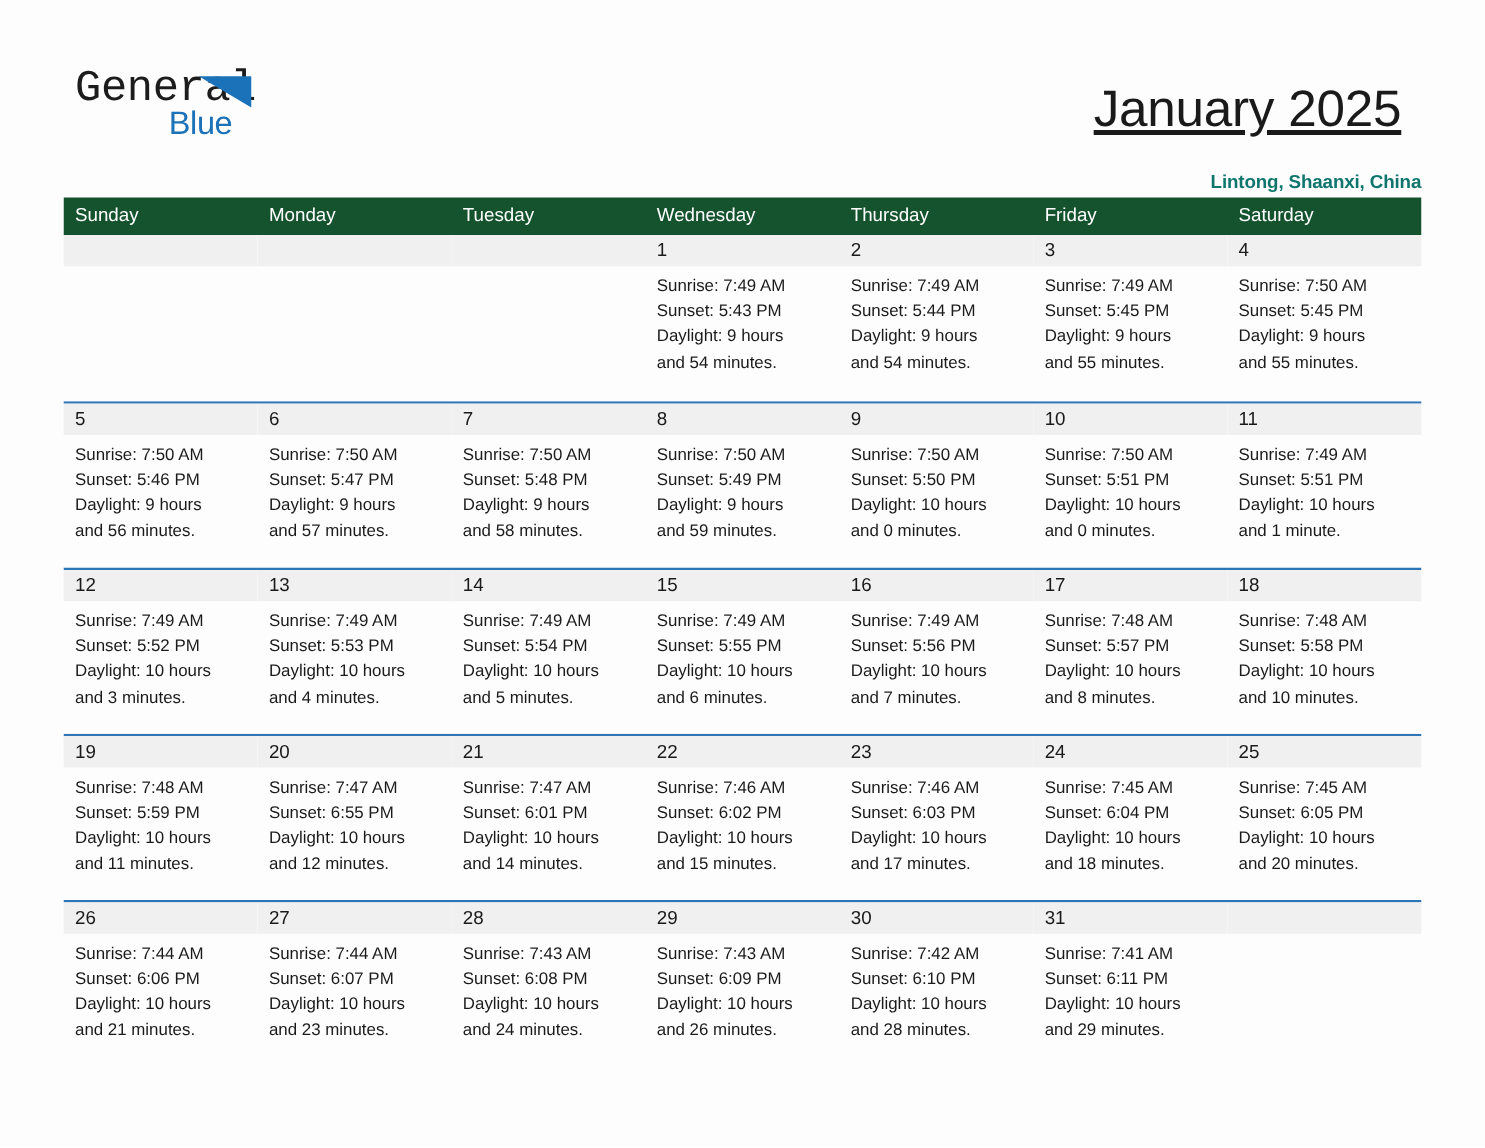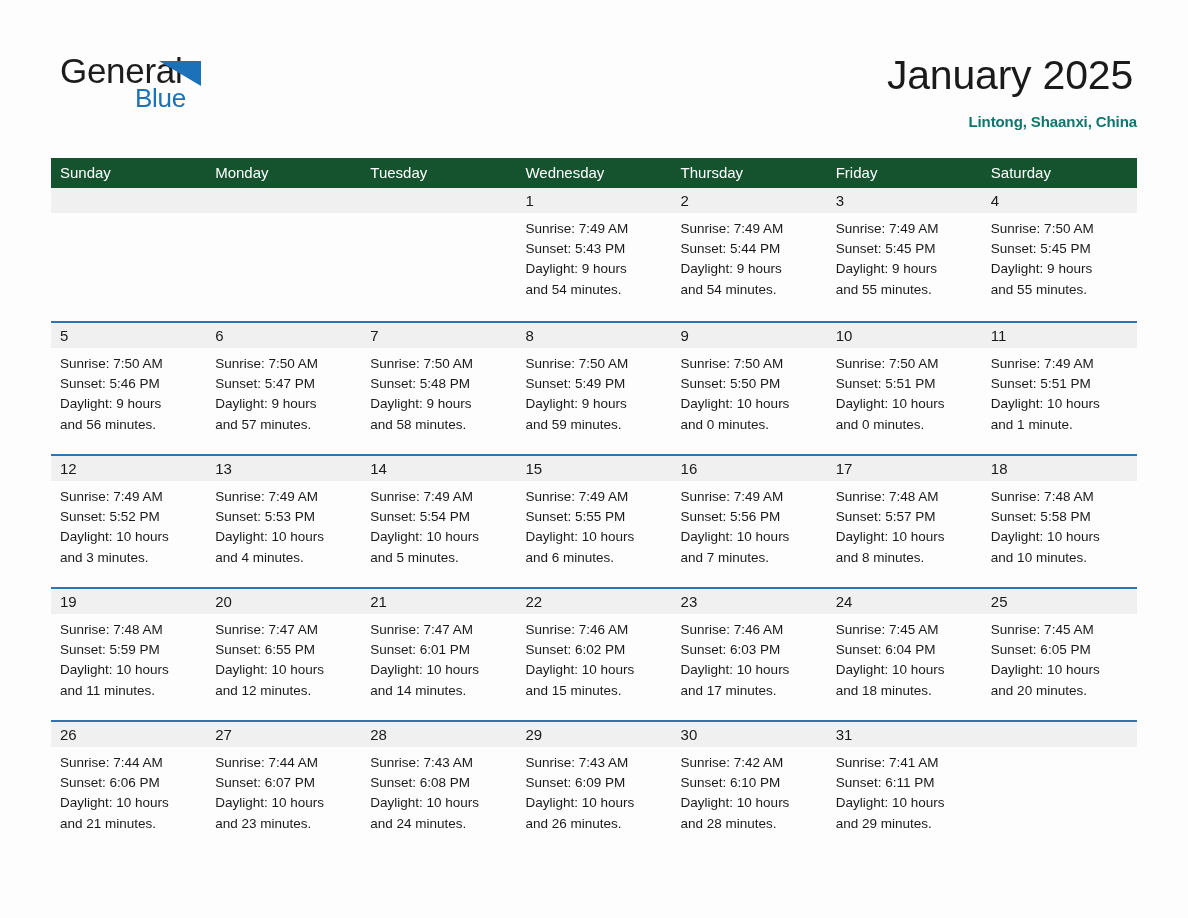--- a/index.html
+++ b/index.html
@@ -40,21 +40,21 @@
   }
   .logo-row1 {
     position: relative;
     height: 40px;
     line-height: 40px;
   }
   .logo-general {
     font-size: 35px;
     color: #1c1c1c;
     letter-spacing: -0.3px;
-    font-family: Liberation Sans, sans-serif;
+    font-family: Liberation Mono, monospace;
   }
   .logo-triangle {
     position: absolute;
     left: 99px;
     top: 10px;
     width: 0;
     height: 0;
     border-top: 0 solid transparent;
     border-left: 0;
     border-style: solid;
@@ -75,22 +75,23 @@
     position: absolute;
     right: 0;
     top: 0;
     text-align: right;
   }
   .cal-title {
     font-size: 41px;
     color: #1a1a1a;
     line-height: 54px;
     font-weight: normal;
-    margin: 4px;
+    margin: 16px;
     letter-spacing: -0.2px;
+    text-decoration: underline;
   }
   .cal-subtitle {
     font-size: 15px;
     color: #0f766e;
     line-height: 32px;
     margin: 0;
     letter-spacing: -0.1px;
   }
 
   

